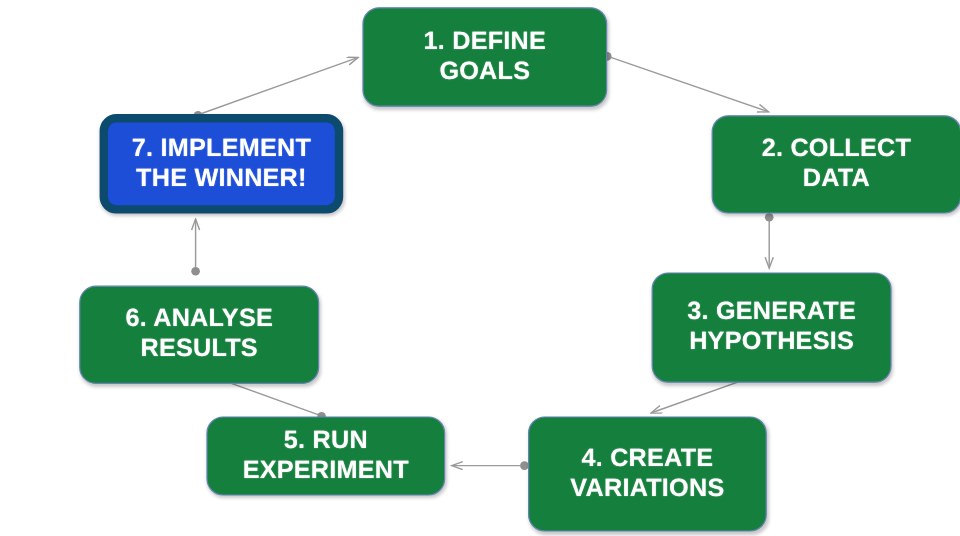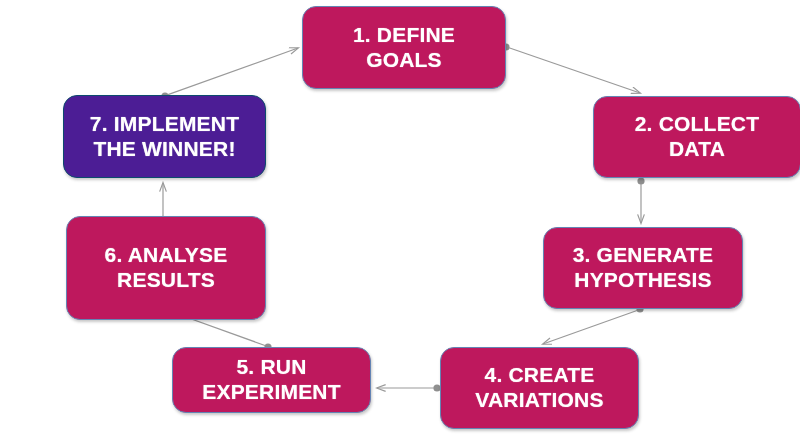--- a/index.html
+++ b/index.html
@@ -35,39 +35,40 @@
     color: #ffffff;
     font-weight: bold;
     font-size: 21px;
     line-height: 1.17;
     letter-spacing: 0.2px;
     padding: 4px 10px;
     z-index: 2;
     text-shadow: 0 0 1px rgba(255,255,255,0.65);
   }
   .node.blue {
-    background: #be185d;
+    background: #15803d;
     border: 1px solid #6484b4;
     box-shadow: 1px 2px 3px rgba(0,0,0,0.22);
   }
   .node.green {
-    background: #4c1d95;
-    border: 1px solid #0c4a6e;
+    background: #1d4ed8;
+    border: 7px solid #0c4a6e;
     box-shadow: 1px 2px 3px rgba(0,0,0,0.22);
+    margin-left: 20px;
   }
   .node .label {
     display: block;
     white-space: pre-line;
   }
   #n1 { left: 302px; top: 6px;   width: 204px; height: 83px; }
   #n2 { left: 546px; top: 96px;  width: 208px; height: 82px; margin-left: 47px; }
-  #n3 { left: 543px; top: 227px; width: 200px; height: 82px; }
-  #n4 { left: 440px; top: 347px; width: 199px; height: 82px; text-align: center; }
+  #n3 { left: 543px; top: 227px; width: 200px; height: 92px; }
+  #n4 { left: 440px; top: 347px; width: 199px; height: 96px; text-align: center; }
   #n5 { left: 172px; top: 347px; width: 199px; height: 66px; }
-  #n6 { left: 66px;  top: 216px; width: 200px; height: 104px; }
+  #n6 { left: 66px;  top: 238px; width: 200px; height: 82px; }
   #n7 { left: 63px;  top: 95px;  width: 203px; height: 83px; }
 </style>
 </head>
 <body>
 
 <div id="canvas">
 
   <svg id="connectors" viewBox="0 0 800 447" xmlns="http://www.w3.org/2000/svg">
     <defs>
       <marker id="arrowhead" markerWidth="9" markerHeight="9" refX="7.6" refY="3" orient="auto" markerUnits="strokeWidth">

